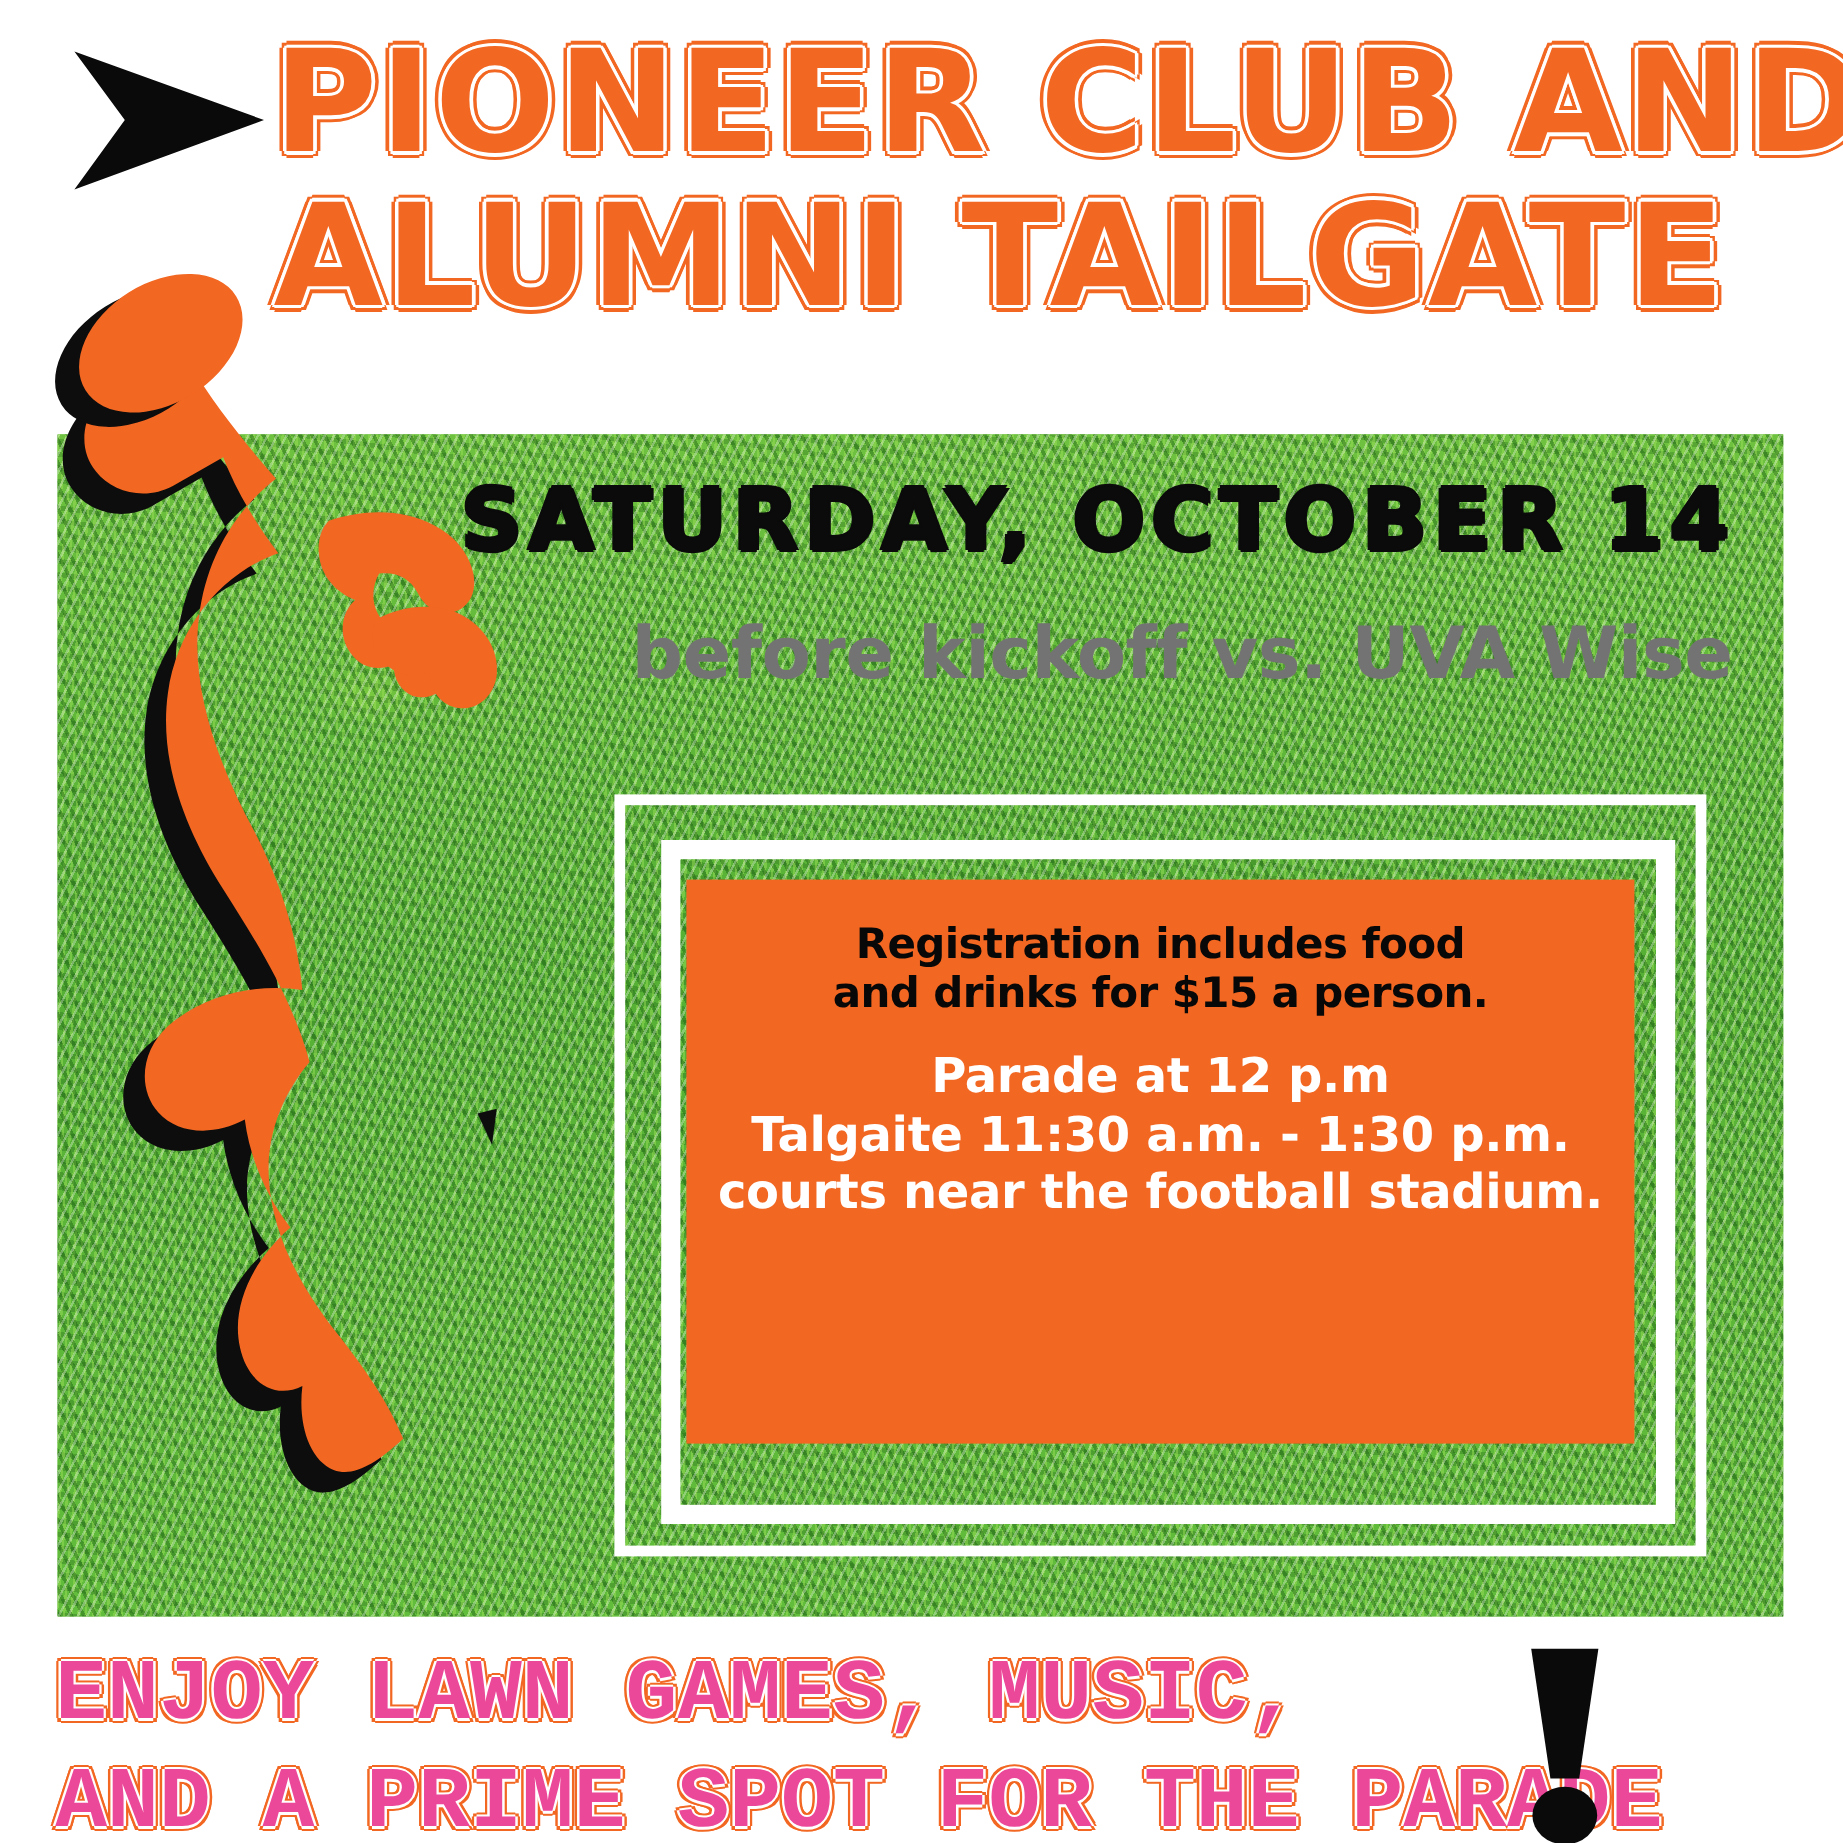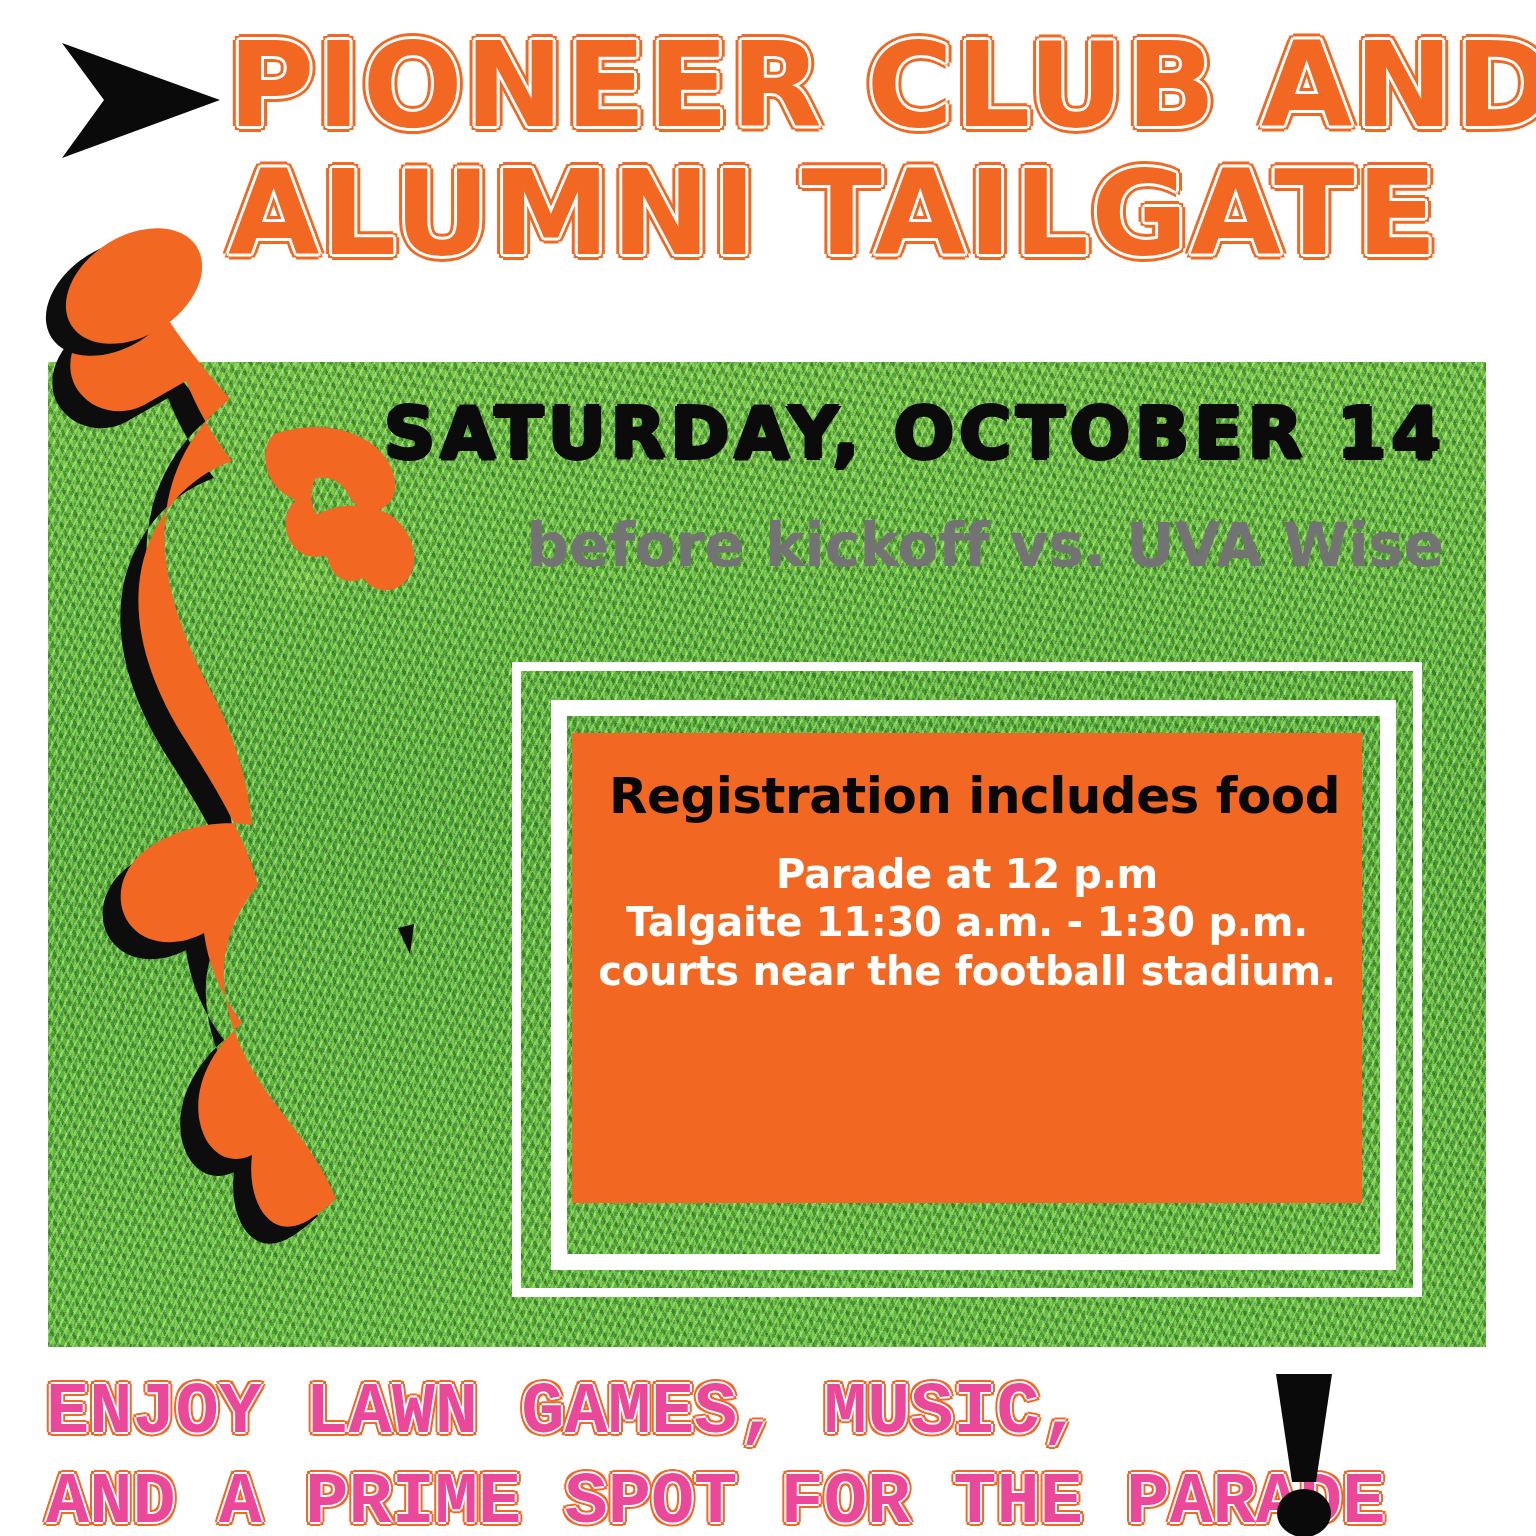--- a/index.html
+++ b/index.html
@@ -154,26 +154,25 @@
     height: 470px;
     background: #f26722;
     z-index: 5;
     box-sizing: border-box;
     padding: 34px 22px 20px 22px;
     text-align: center;
   }
   .info-headline {
     font-family: "DejaVu Sans", sans-serif;
     font-weight: bold;
-    font-size: 50px;
+    font-size: 35px;
     line-height: 1.17;
     color: #080808;
     letter-spacing: -0.5px;
     margin: 0 0 24px 0;
-    text-align: right;
   }
   .info-headline span { display: block; }
   .info-detail {
     font-family: "DejaVu Sans", sans-serif;
     font-weight: bold;
     font-size: 40px;
     line-height: 1.22;
     color: #ffffff;
     letter-spacing: -0.3px;
   }
@@ -244,20 +243,21 @@
 
   <div class="date-line">SATURDAY, OCTOBER 14</div>
   <div class="kickoff-line">before kickoff  vs. UVA Wise</div>
 
   <div class="frame-outer"></div>
   <div class="frame-inner"></div>
 
   <div class="info-card">
     <div class="info-headline">
       <span>Registration includes food</span>
+      <span>and drinks for $15 a person.</span>
     </div>
     <div class="info-detail">
       <span class="row">Parade at 12 p.m</span>
       <span class="row">Talgaite 11:30 a.m. - 1:30 p.m.</span>
       <span class="row">courts near the football stadium.</span>
     </div>
   </div>
 
   <svg class="player" viewBox="0 0 680 1050">
     <g transform="translate(18,26)">

